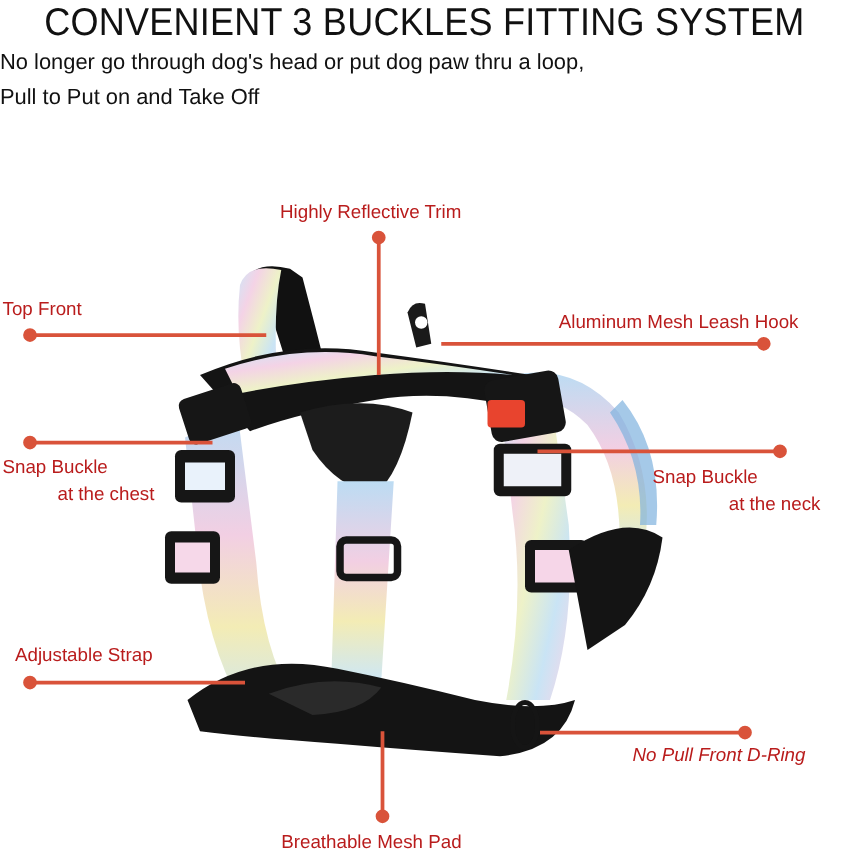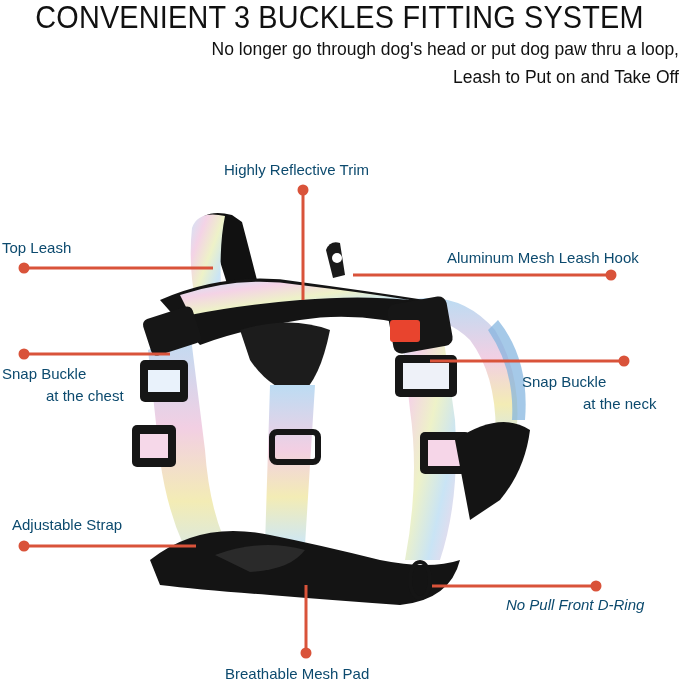--- a/index.html
+++ b/index.html
@@ -1,34 +1,34 @@
 <!DOCTYPE html>
 <html><head>
 <meta charset="utf-8">
 <style>
   html, body { margin: 0; padding: 0; background: #ffffff; }
   body { width: 679px; height: 681px; position: relative; overflow: hidden;
          font-family: "Liberation Sans", "DejaVu Sans", sans-serif; color: #111; }
   .title { position: absolute; left: 0; top: 0; width: 679px; text-align: center;
            font-size: 31px; letter-spacing: 0.2px; line-height: 36px; font-weight: 400;
            transform: scaleX(0.93); transform-origin: center top; white-space: nowrap; }
-  .subtitle { position: absolute; left: 0; width: 679px; text-align: right;
+  .subtitle { position: absolute; left: 0; width: 679px; text-align: left;
               font-size: 17.5px; line-height: 22px; white-space: nowrap; }
   .sub1 { top: 38px; }
   .sub2 { top: 66px; }
-  .label { position: absolute; font-size: 15px; line-height: 20px; color: #0c4a6e; white-space: nowrap; }
+  .label { position: absolute; font-size: 15px; line-height: 20px; color: #b91c1c; white-space: nowrap; }
   .callouts { position: absolute; left: 0; top: 0; width: 679px; height: 681px; pointer-events: none; }
   .harness { position: absolute; left: 0; top: 0; width: 679px; height: 681px; }
 </style>
 </head>
 <body>
 
 <div class="title">CONVENIENT 3 BUCKLES FITTING SYSTEM</div>
 <div class="subtitle sub1">No longer go through dog's head or put dog paw thru a loop,</div>
-<div class="subtitle sub2">Leash to Put on and Take Off</div>
+<div class="subtitle sub2">Pull to Put on and Take Off</div>
 
 <svg class="harness" viewBox="0 0 679 681" xmlns="http://www.w3.org/2000/svg">
   <defs>
     <linearGradient id="tie" x1="0" y1="0" x2="1" y2="1">
       <stop offset="0" stop-color="#cfe6f7"></stop>
       <stop offset="0.25" stop-color="#f4d3e6"></stop>
       <stop offset="0.5" stop-color="#eef2c8"></stop>
       <stop offset="0.75" stop-color="#c9e4f5"></stop>
       <stop offset="1" stop-color="#f6d6e8"></stop>
     </linearGradient>
@@ -115,21 +115,21 @@
 
     <line x1="432" y1="586" x2="596" y2="586"></line>
     <circle cx="596" cy="586" r="4"></circle>
 
     <line x1="306" y1="585" x2="306" y2="652"></line>
     <circle cx="306" cy="653" r="4"></circle>
   </g>
 </svg>
 
 <div class="label" style="left:224px; top:160px;">Highly Reflective Trim</div>
-<div class="label" style="left:2px; top:238px;">Top Leash</div>
+<div class="label" style="left:2px; top:238px;">Top Front</div>
 <div class="label" style="left:447px; top:248px;">Aluminum Mesh Leash Hook</div>
 <div class="label" style="left:2px; top:364px;">Snap Buckle</div>
 <div class="label" style="left:46px; top:386px;">at the chest</div>
 <div class="label" style="left:522px; top:372px;">Snap Buckle</div>
 <div class="label" style="left:583px; top:394px;">at the neck</div>
 <div class="label" style="left:12px; top:515px;">Adjustable Strap</div>
 <div class="label" style="left:506px; top:595px;font-style:italic;">No Pull Front D-Ring</div>
 <div class="label" style="left:225px; top:664px;">Breathable Mesh Pad</div>
 
 </body></html>

